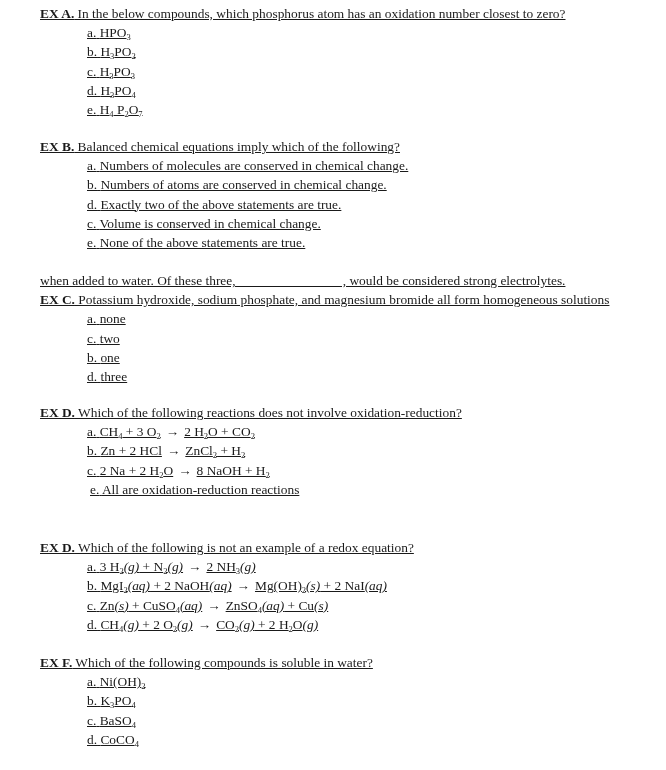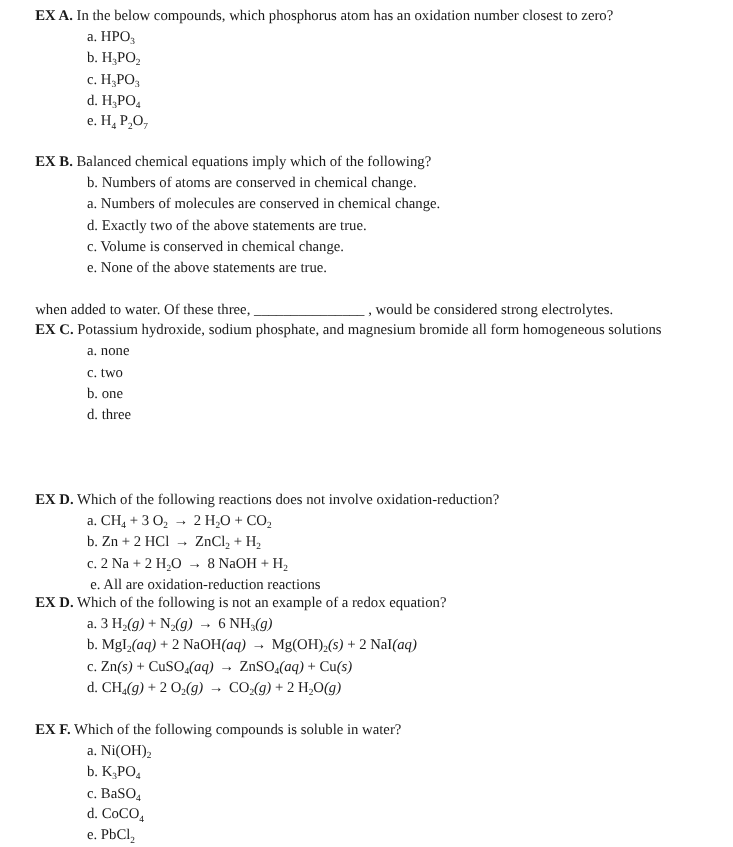--- a/index.html
+++ b/index.html
@@ -1,21 +1,21 @@
 <!DOCTYPE html>
 <html><head>
 <meta charset="utf-8">
 <style>
   html, body { margin: 0; padding: 0; background: #ffffff; }
   body {
     width: 666px; height: 770px; position: relative; overflow: hidden;
     font-family: "Liberation Serif", "DejaVu Serif", serif;
     font-size: 13.4px; color: #1a1a1a;
   }
-  .q { position: absolute; left: 32px; width: 620px; }
+  .q { position: absolute; left: 40px; width: 620px; text-decoration: underline; }
   .line { height: 19.2px; line-height: 19.2px; white-space: nowrap; }
   .title b { font-weight: bold; }
   .opt { padding-left: 47px; }
   .opt.shift { padding-left: 50px; }
   sub { font-size: 8.5px; vertical-align: -3px; line-height: 0; }
   i { font-style: italic; }
   .arrow { display: inline-block; margin: 0 5px; }
 </style>
 </head>
 <body>
@@ -23,48 +23,47 @@
 <div class="q" style="top:4px;">
     <div class="line title"><b>EX A.</b><span> In the below compounds, which phosphorus atom has an oxidation number closest to zero?</span></div>
     <div class="line opt"><span>a.</span> <span>HPO</span><sub>3</sub></div>
     <div class="line opt"><span>b.</span> <span>H</span><sub>3</sub><span>PO</span><sub>2</sub></div>
     <div class="line opt"><span>c.</span> <span>H</span><sub>3</sub><span>PO</span><sub>3</sub></div>
     <div class="line opt"><span>d.</span> <span>H</span><sub>3</sub><span>PO</span><sub>4</sub></div>
     <div class="line opt"><span>e.</span> <span>H</span><sub>4</sub><span> P</span><sub>2</sub><span>O</span><sub>7</sub></div>
   </div>
 <div class="q" style="top:137px;">
     <div class="line title"><b>EX B.</b><span> Balanced chemical equations imply which of the following?</span></div>
+    <div class="line opt"><span>a.</span> <span>Numbers of molecules are conserved in chemical change.</span></div>
     <div class="line opt"><span>b.</span> <span>Numbers of atoms are conserved in chemical change.</span></div>
-    <div class="line opt"><span>a.</span> <span>Numbers of molecules are conserved in chemical change.</span></div>
     <div class="line opt"><span>d.</span> <span>Exactly two of the above statements are true.</span></div>
     <div class="line opt"><span>c.</span> <span>Volume is conserved in chemical change.</span></div>
     <div class="line opt"><span>e.</span> <span>None of the above statements are true.</span></div>
   </div>
 <div class="q" style="top:271px;">
     <div class="line title"><span>when added to water. Of these three,  _______________ , would be considered strong electrolytes.</span></div>
     <div class="line title"><b>EX C.</b><span> Potassium hydroxide, sodium phosphate, and magnesium bromide all form homogeneous solutions</span></div>
     <div class="line opt"><span>a.</span> <span>none</span></div>
     <div class="line opt"><span>c.</span> <span>two</span></div>
     <div class="line opt"><span>b.</span> <span>one</span></div>
     <div class="line opt"><span>d.</span> <span>three</span></div>
   </div>
-<div class="q" style="top:403px;margin-top:41px;">
+<div class="q" style="top:403px;">
     <div class="line title"><b>EX D.</b><span> Which of the following reactions does not involve oxidation-reduction?</span></div>
     <div class="line opt"><span>a.</span> <span>CH</span><sub>4</sub><span> + 3 O</span><sub>2</sub><span class="arrow">→</span><span>2 H</span><sub>2</sub><span>O + CO</span><sub>2</sub></div>
     <div class="line opt"><span>b.</span> <span>Zn + 2 HCl</span><span class="arrow">→</span><span>ZnCl</span><sub>2</sub><span> + H</span><sub>2</sub></div>
     <div class="line opt"><span>c.</span> <span>2 Na + 2 H</span><sub>2</sub><span>O</span><span class="arrow">→</span><span>8 NaOH + H</span><sub>2</sub></div>
     <div class="line opt shift"><span>e.</span> <span>All are oxidation-reduction reactions</span></div>
   </div>
 <div class="q" style="top:538px;">
     <div class="line title"><b>EX D.</b><span> Which of the following is not an example of a redox equation?</span></div>
-    <div class="line opt"><span>a.</span> <span>3 H</span><sub>2</sub><i>(g)</i><span> + N</span><sub>2</sub><i>(g)</i><span class="arrow">→</span><span>6 NH</span><sub>3</sub><i>(g)</i></div>
+    <div class="line opt"><span>a.</span> <span>3 H</span><sub>2</sub><i>(g)</i><span> + N</span><sub>2</sub><i>(g)</i><span class="arrow">→</span><span>2 NH</span><sub>3</sub><i>(g)</i></div>
     <div class="line opt"><span>b.</span> <span>MgI</span><sub>2</sub><i>(aq)</i><span> + 2 NaOH</span><i>(aq)</i><span class="arrow">→</span><span>Mg(OH)</span><sub>2</sub><i>(s)</i><span> + 2 NaI</span><i>(aq)</i></div>
     <div class="line opt"><span>c.</span> <span>Zn</span><i>(s)</i><span> + CuSO</span><sub>4</sub><i>(aq)</i><span class="arrow">→</span><span>ZnSO</span><sub>4</sub><i>(aq)</i><span> + Cu</span><i>(s)</i></div>
     <div class="line opt"><span>d.</span> <span>CH</span><sub>4</sub><i>(g)</i><span> + 2 O</span><sub>2</sub><i>(g)</i><span class="arrow">→</span><span>CO</span><sub>2</sub><i>(g)</i><span> + 2 H</span><sub>2</sub><span>O</span><i>(g)</i></div>
   </div>
 <div class="q" style="top:653px;">
     <div class="line title"><b>EX F.</b><span> Which of the following compounds is soluble in water?</span></div>
     <div class="line opt"><span>a.</span> <span>Ni(OH)</span><sub>2</sub></div>
     <div class="line opt"><span>b.</span> <span>K</span><sub>3</sub><span>PO</span><sub>4</sub></div>
     <div class="line opt"><span>c.</span> <span>BaSO</span><sub>4</sub></div>
     <div class="line opt"><span>d.</span> <span>CoCO</span><sub>4</sub></div>
-    <div class="line opt"><span>e.</span> <span>PbCl</span><sub>2</sub></div>
   </div>
 
 </body></html>

